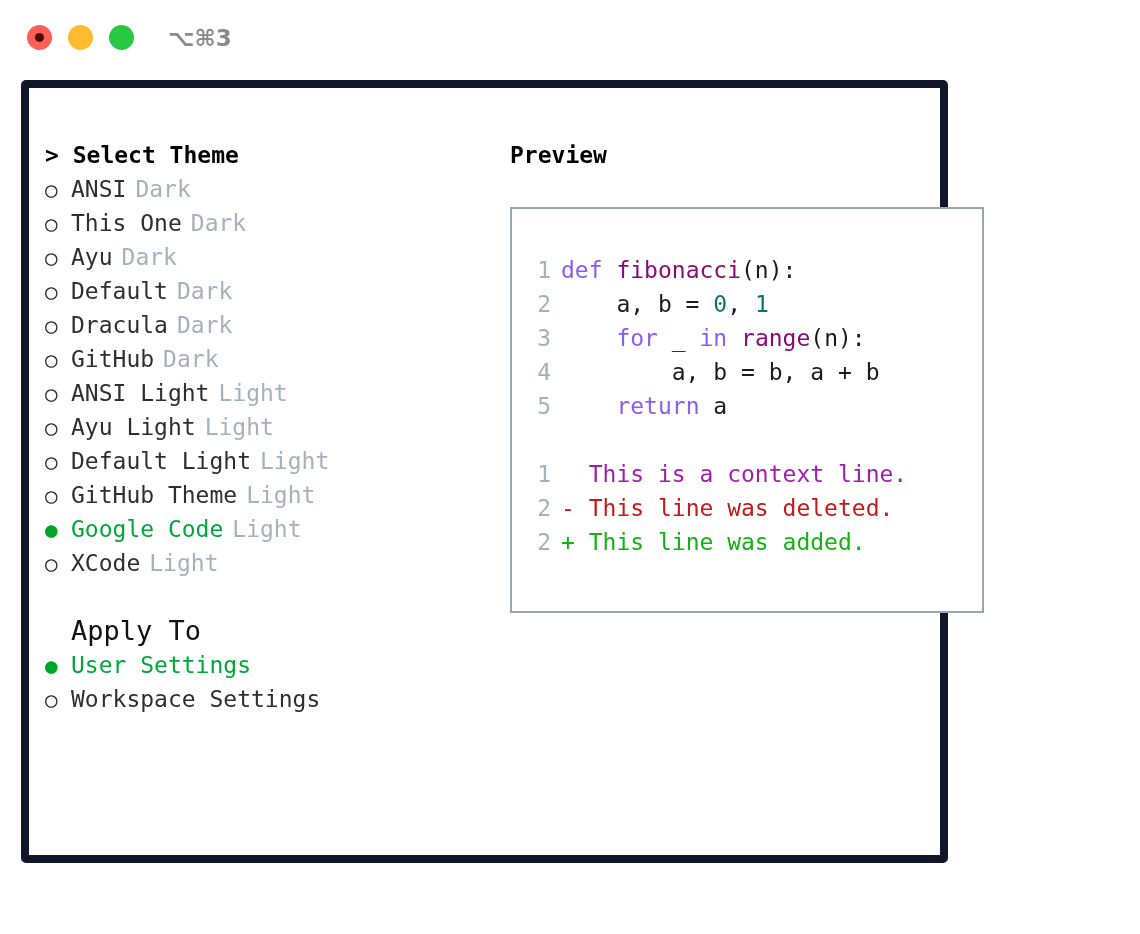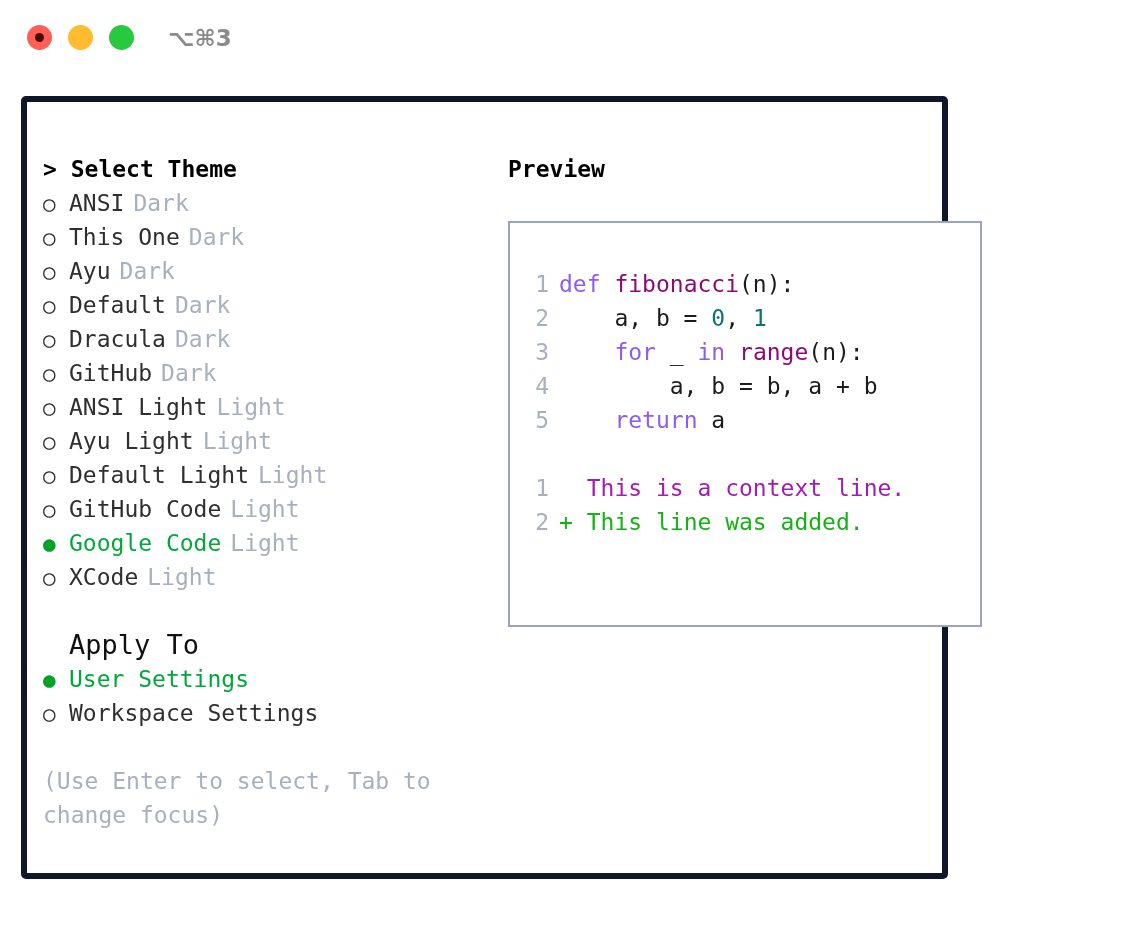--- a/index.html
+++ b/index.html
@@ -68,24 +68,24 @@
     color: #8b8b8b;
     letter-spacing: 0px;
     line-height: 30px;
     font-family: "DejaVu Sans", "Liberation Sans", sans-serif;
   }
 
   
   .panel {
     position: absolute;
     left: 21px;
-    top: 96px;
+    top: 80px;
     width: 927px;
     height: 783px;
-    border: 6px solid #0f172a;
+    border: 8px solid #0f172a;
     border-radius: 5px;
     background: #ffffff;
     box-sizing: border-box;
   }
 
   
   .left-col {
     position: absolute;
     left: 16px;
     top: 50px;
@@ -204,49 +204,49 @@
       <div id="theme-list">
           <div class="opt-row"><span class="marker">○</span><span class="opt-name">ANSI</span><span class="opt-kind">Dark</span></div>
           <div class="opt-row"><span class="marker">○</span><span class="opt-name">This One</span><span class="opt-kind">Dark</span></div>
           <div class="opt-row"><span class="marker">○</span><span class="opt-name">Ayu</span><span class="opt-kind">Dark</span></div>
           <div class="opt-row"><span class="marker">○</span><span class="opt-name">Default</span><span class="opt-kind">Dark</span></div>
           <div class="opt-row"><span class="marker">○</span><span class="opt-name">Dracula</span><span class="opt-kind">Dark</span></div>
           <div class="opt-row"><span class="marker">○</span><span class="opt-name">GitHub</span><span class="opt-kind">Dark</span></div>
           <div class="opt-row"><span class="marker">○</span><span class="opt-name">ANSI Light</span><span class="opt-kind">Light</span></div>
           <div class="opt-row"><span class="marker">○</span><span class="opt-name">Ayu Light</span><span class="opt-kind">Light</span></div>
           <div class="opt-row"><span class="marker">○</span><span class="opt-name">Default Light</span><span class="opt-kind">Light</span></div>
-          <div class="opt-row"><span class="marker">○</span><span class="opt-name">GitHub Code</span><span class="opt-kind">Light</span></div>
+          <div class="opt-row"><span class="marker">○</span><span class="opt-name">GitHub Theme</span><span class="opt-kind">Light</span></div>
           <div class="opt-row selected"><span class="marker selected">●</span><span class="opt-name">Google Code</span><span class="opt-kind">Light</span></div>
           <div class="opt-row"><span class="marker">○</span><span class="opt-name">XCode</span><span class="opt-kind">Light</span></div>
         </div>
 
       <div class="spacer-row"></div>
 
       <div class="applyto-title">Apply To</div>
       <div id="apply-list">
           <div class="opt-row selected"><span class="marker selected">●</span><span class="opt-name">User Settings</span></div>
           <div class="opt-row"><span class="marker">○</span><span class="opt-name">Workspace Settings</span></div>
         </div>
 
       <div class="spacer-row"></div>
-      <div class="hint">(Use Enter to select, Tab to change focus)</div>
     </div>
 
     <div class="right-col">
       <div class="preview-label">Preview</div>
       <div class="preview-box">
         <div id="code-block">
             <div class="code-line"><span class="lno">1</span><span class="kw">def </span><span class="fn">fibonacci</span><span class="pln">(n):</span></div>
             <div class="code-line"><span class="lno">2</span><span class="pln">    a, b = </span><span class="num">0</span><span class="pln">, </span><span class="num">1</span></div>
             <div class="code-line"><span class="lno">3</span><span class="pln">    </span><span class="kw">for</span><span class="pln"> _ </span><span class="kw">in</span><span class="pln"> </span><span class="fn">range</span><span class="pln">(n):</span></div>
             <div class="code-line"><span class="lno">4</span><span class="pln">        a, b = b, a + b</span></div>
             <div class="code-line"><span class="lno">5</span><span class="pln">    </span><span class="kw">return</span><span class="pln"> a</span></div>
           </div>
         <div class="gap-line"></div>
         <div id="diff-block">
             <div class="code-line"><span class="lno">1</span><span class="ctx">  </span><span class="ctx">This is a context line.</span></div>
+            <div class="code-line"><span class="lno">2</span><span class="del">- </span><span class="del">This line was deleted.</span></div>
             <div class="code-line"><span class="lno">2</span><span class="add">+ </span><span class="add">This line was added.</span></div>
           </div>
       </div>
     </div>
 
   </div>
 </div>
 
 </body></html>

